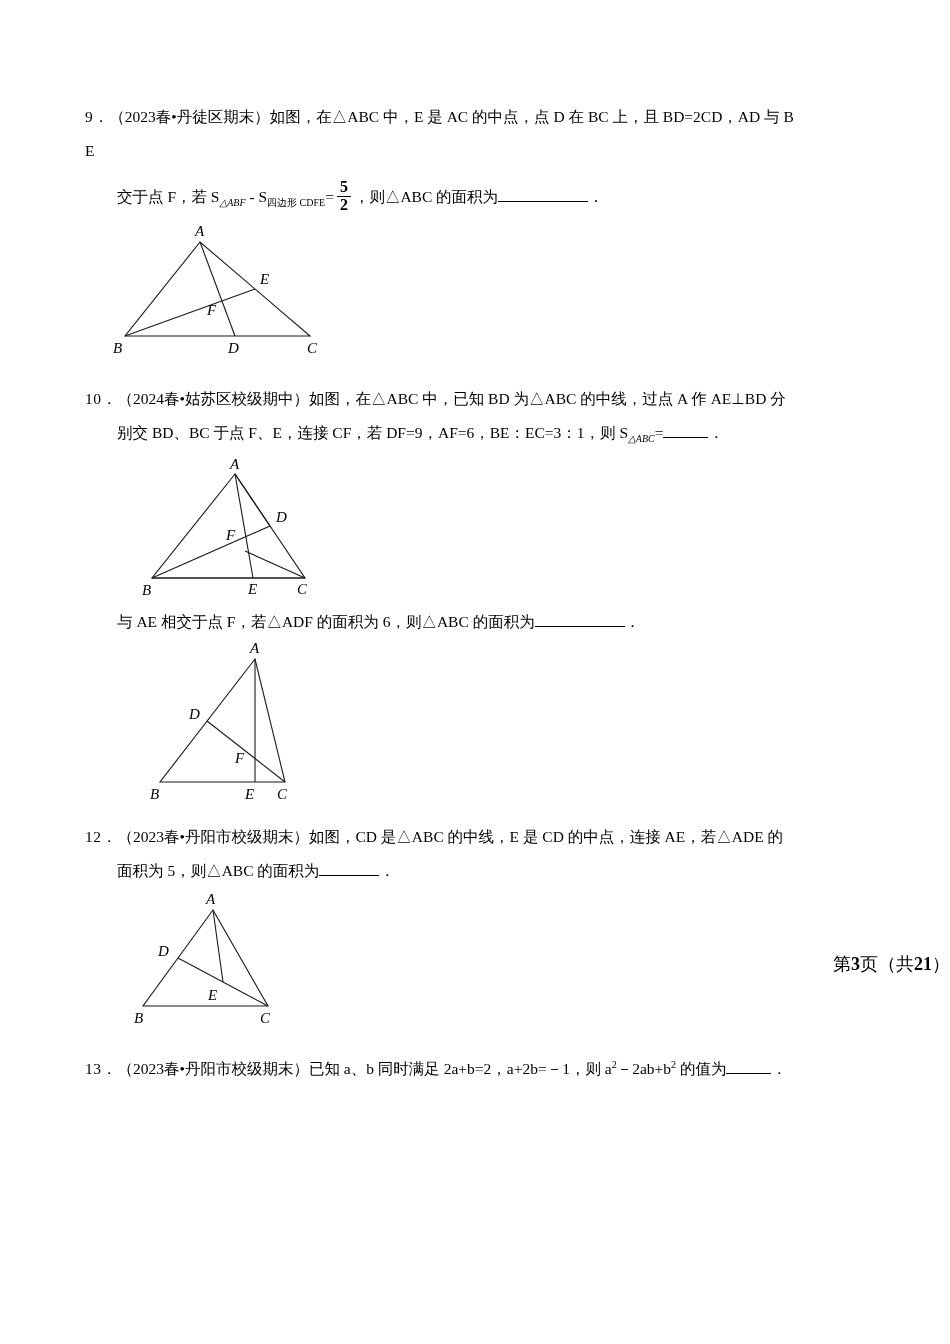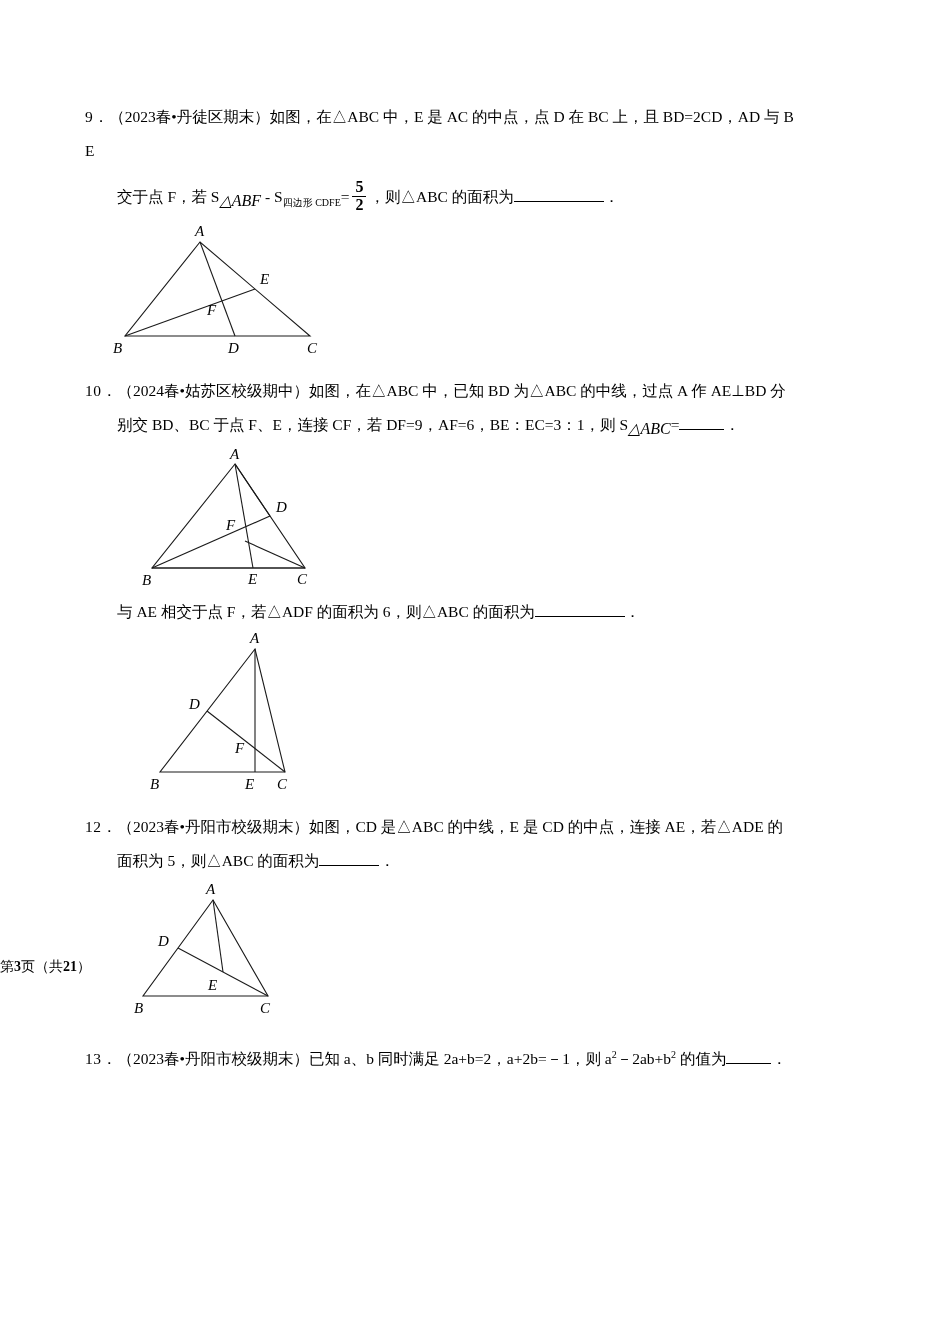--- a/index.html
+++ b/index.html
@@ -39,21 +39,21 @@
     line-height: 34px;
   }
   .indent {
     display: inline-block;
     width: 32px;
   }
   .num {
     letter-spacing: 0.5px;
   }
   .sub {
-    font-size: 16px;
+    font-size: 10px;
     vertical-align: sub;
     font-style: italic;
   }
   .subsmall {
     font-size: 10px;
     vertical-align: sub;
   }
   .blank {
     display: inline-block;
     border-bottom: 1px solid #000;
@@ -94,22 +94,22 @@
     font-weight: bold;
   }
   .figwrap {
     position: relative;
   }
   .footer {
     position: absolute;
     bottom: 52px;
     left: 0;
     width: 950px;
-    text-align: left;
-    font-size: 14px;
+    text-align: right;
+    font-size: 18px;
     font-family: "Liberation Serif", serif;
   }
   .footer .pg {
     font-weight: bold;
   }
   svg text {
     font-family: "Liberation Serif", serif;
     font-style: italic;
     font-size: 15px;
   }
@@ -141,21 +141,21 @@
           <text x="110" y="16">A</text>
           <text x="175" y="64">E</text>
           <text x="122" y="95">F</text>
           <text x="28" y="133">B</text>
           <text x="143" y="133">D</text>
           <text x="222" y="133">C</text>
         </svg>
       </div>
     </div>
 
-    <div class="problem" style="margin-top:2px;">
+    <div class="problem" style="margin-top:10px;">
       <div class="ptext">
         <span class="num">10．</span><span>（2024春•姑苏区校级期中）</span><span>如图，在△ABC 中，已知 BD 为△ABC 的中线，过点 A 作 AE⊥BD 分</span>
       </div>
       <div class="ptext">
         <span class="indent"></span><span>别交 BD、BC 于点 F、E，连接 CF，若 DF=9，AF=6，BE：EC=3：1，则 S</span><span class="sub">△ABC</span><span>=</span><span class="blank-xs"></span><span>．</span>
       </div>
       <div class="figwrap" style="margin-left:45px;">
         <svg width="260" height="145" viewBox="0 0 260 145">
           <polygon points="105,18 22,122 175,122" stroke-width="1.1"></polygon>
           <line x1="22" y1="122" x2="140" y2="70" stroke-width="1.1"></line>

